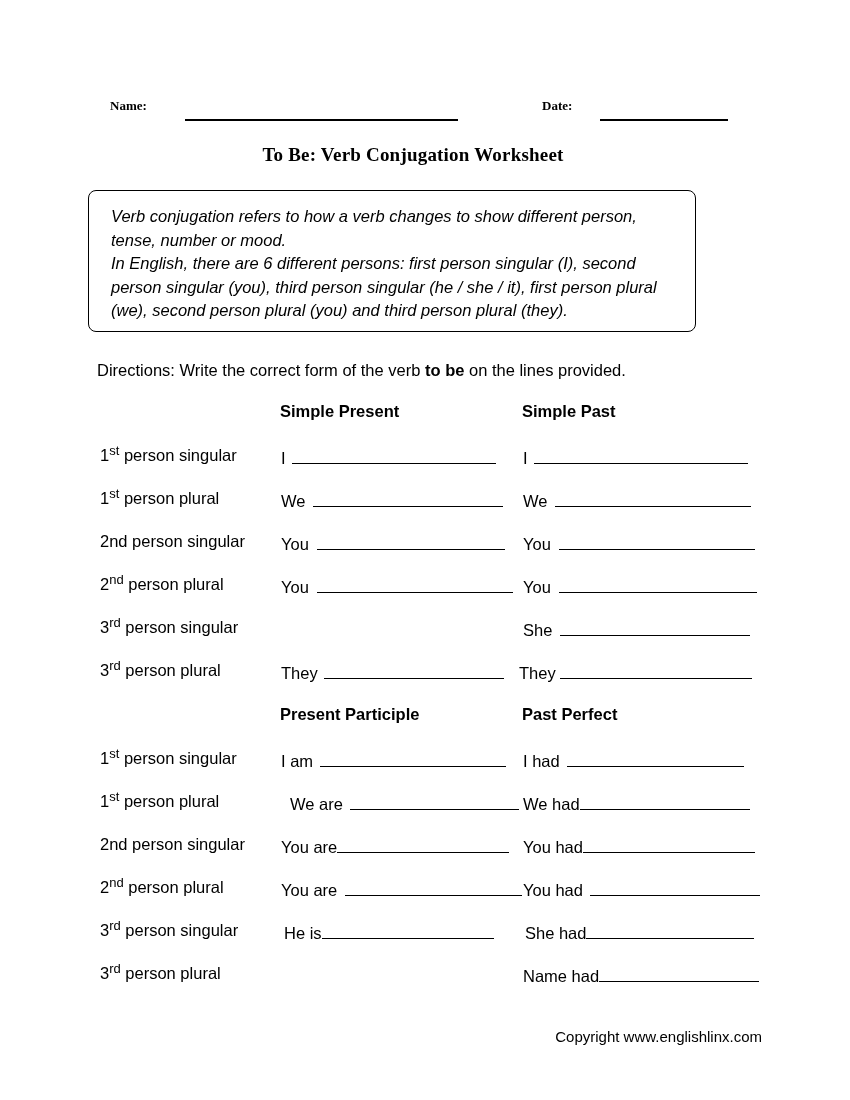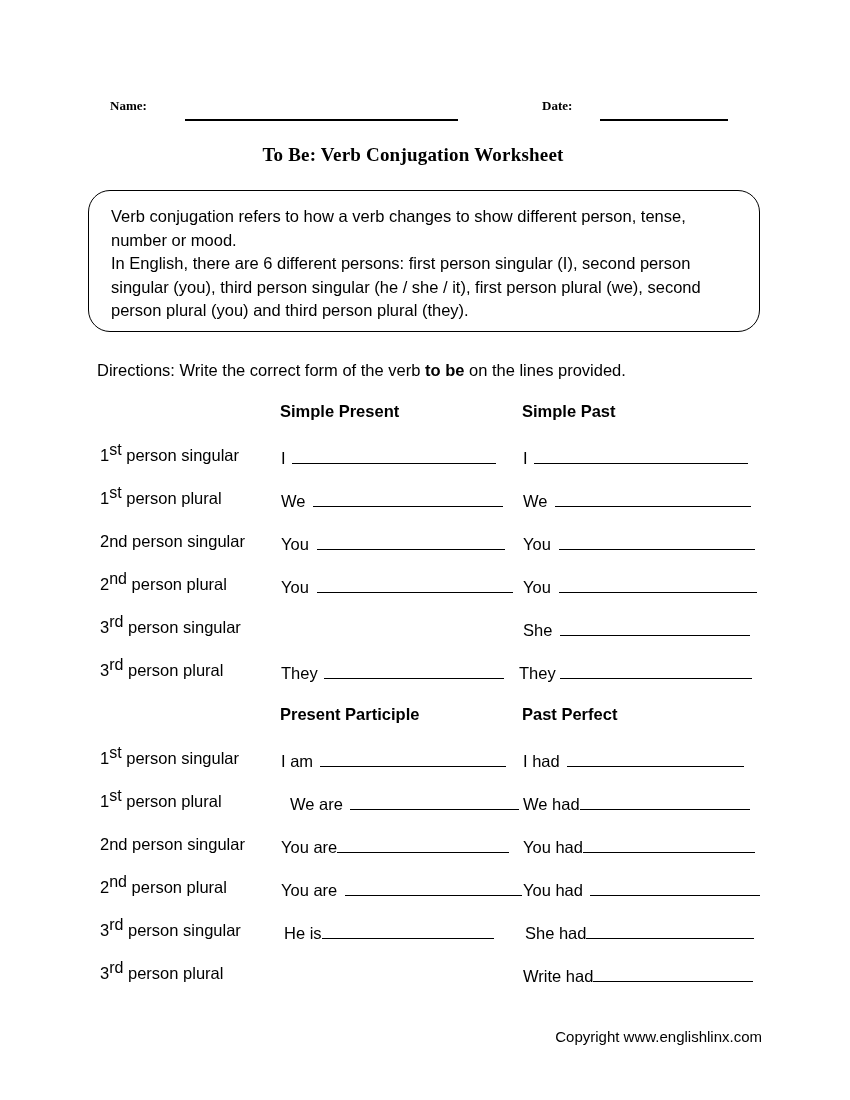--- a/index.html
+++ b/index.html
@@ -72,25 +72,26 @@
     font-weight: bold;
     font-size: 19px;
     letter-spacing: 0.2px;
   }
 
   
   .infobox {
     position: absolute;
     left: 88px;
     top: 190px;
-    width: 672px;
+    width: 608px;
     height: 142px;
     border: 1.5px solid #000;
-    border-radius: 22px;
+    border-radius: 8px;
     box-sizing: border-box;
+    font-style: italic;
   }
   .infobox-text {
     position: absolute;
     left: 22px;
     top: 14px;
     right: 14px;
     font-family: "Liberation Sans", sans-serif;
     font-size: 16.5px;
     line-height: 23.5px;
   }
@@ -139,21 +140,21 @@
   }
   .row-label {
     position: absolute;
     left: 100px;
     top: 0px;
     font-family: "Liberation Sans", sans-serif;
     font-size: 16.5px;
     white-space: nowrap;
   }
   .row-label sup {
-    font-size: 16px;
+    font-size: 13px;
     vertical-align: super;
     line-height: 0;
   }
 
   .cell {
     position: absolute;
     top: 0px;
     font-family: "Liberation Sans", sans-serif;
     font-size: 16.5px;
     white-space: nowrap;
@@ -330,21 +331,21 @@
           <span class="blank" style="width: 172px;"></span>
         </span>
         <span class="cell" style="left: 525px;">
           <span class="pronoun">She had</span>
           <span class="blank" style="width: 168px;"></span>
         </span>
       </div>
       <div class="row" style="top: 259px;">
         <span class="row-label">3<sup>rd</sup> person plural</span>
         <span class="cell" style="left: 523px;">
-          <span class="pronoun">Write had</span>
+          <span class="pronoun">Name had</span>
           <span class="blank" style="width: 160px;"></span>
         </span>
       </div>
     </div>
 
   <div style="position:absolute; left:0; top:1028px; width:762px; text-align:right;
               font-family:'Liberation Sans',sans-serif; font-size:15px;">Copyright www.englishlinx.com</div>
 
 </div>
 

